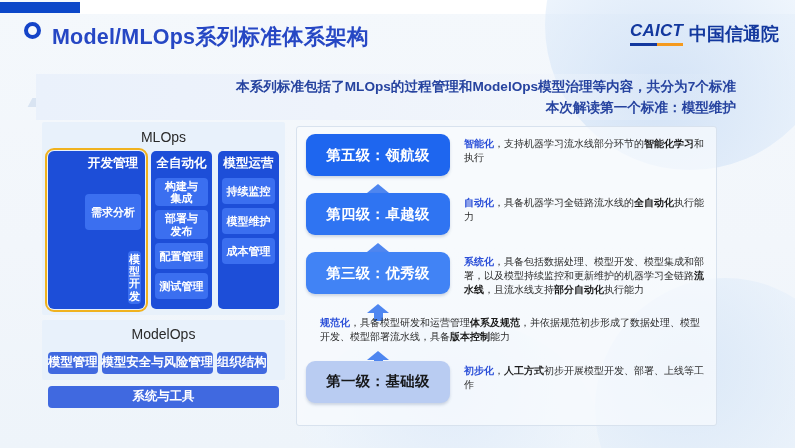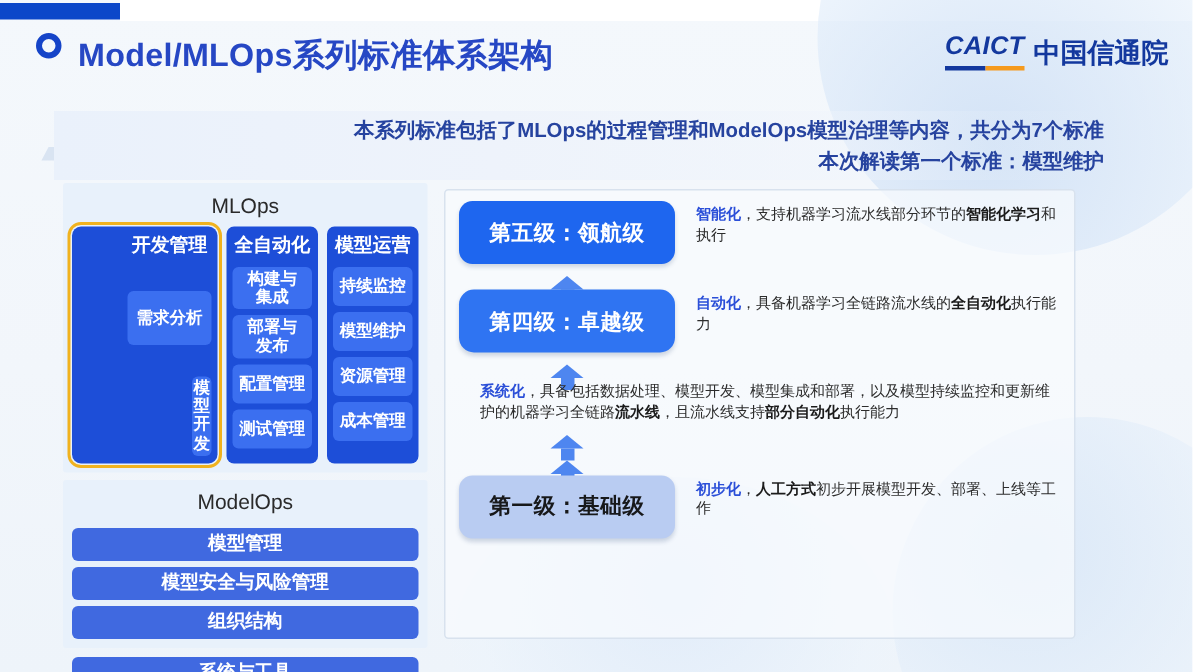--- a/index.html
+++ b/index.html
@@ -206,29 +206,28 @@
             <div class="chip">
               <span>部署与<br>发布</span>
             </div>
             <div class="chip">配置管理</div>
             <div class="chip">测试管理</div>
           </div>
           <div class="col">
             <div class="col-head">模型运营</div>
             <div class="chip">持续监控</div>
             <div class="chip">模型维护</div>
-            <div class="chip">资源管理</div>
             <div class="chip">成本管理</div>
           </div>
         </div>
     </div>
 
     <div class="modelops-box">
       <div class="grp-title">ModelOps</div>
-      <div id="modelops-items" style="display: flex; flex-direction: column; gap: 4px;">
+      <div id="modelops-items" style="display: flex; flex-direction: row; gap: 4px;">
           <div class="wide-chip">模型管理</div>
           <div class="wide-chip">模型安全与风险管理</div>
           <div class="wide-chip">组织结构</div>
         </div>
     </div>
 
     <div class="tool-row">
       <div class="wide-chip">系统与工具</div>
     </div>
   </div>
@@ -239,39 +238,41 @@
           <div class="lvl-box" style="background: rgb(30, 102, 239); color: rgb(255, 255, 255);">第五级：领航级</div>
           <div class="lvl-desc"><span class="kw">智能化</span><span>，支持机器学习流水线部分环节的</span><b>智能化学习</b><span>和执行</span></div>
         </div>
         <div class="arrow-wrap">
           <span class="arrow-up">
             <span class="head"></span>
             <span class="stem"></span>
           </span>
         </div>
         <div class="lvl-row">
-          <div class="lvl-box" style="background: rgb(47, 116, 242); color: rgb(255, 255, 255); border-radius: 10px;">第四级：卓越级</div>
+          <div class="lvl-box" style="background: rgb(47, 116, 242); color: rgb(255, 255, 255);">第四级：卓越级</div>
           <div class="lvl-desc"><span class="kw">自动化</span><span>，具备机器学习全链路流水线的</span><b>全自动化</b><span>执行能力</span></div>
         </div>
         <div class="arrow-wrap">
           <span class="arrow-up">
             <span class="head"></span>
             <span class="stem"></span>
           </span>
         </div>
         <div class="lvl-row">
+          <div class="lvl-box" style="background: rgb(65, 131, 245); color: rgb(255, 255, 255);">第三级：优秀级</div>
           <div class="lvl-desc"><span class="kw">系统化</span><span>，具备包括数据处理、模型开发、模型集成和部署，以及模型持续监控和更新维护的机器学习全链路</span><b>流水线</b><span>，且流水线支持</span><b>部分自动化</b><span>执行能力</span></div>
         </div>
         <div class="arrow-wrap">
           <span class="arrow-up">
             <span class="head"></span>
             <span class="stem"></span>
           </span>
         </div>
         <div class="lvl-row">
+          <div class="lvl-desc"><span class="kw">规范化</span><span>，具备模型研发和运营管理</span><b>体系及规范</b><span>，并依据规范初步形成了数据处理、模型开发、模型部署流水线，具备</span><b>版本控制</b><span>能力</span></div>
         </div>
         <div class="arrow-wrap">
           <span class="arrow-up">
             <span class="head"></span>
             <span class="stem"></span>
           </span>
         </div>
         <div class="lvl-row">
           <div class="lvl-box" style="background: rgb(185, 204, 242); color: rgb(23, 24, 26);">第一级：基础级</div>
           <div class="lvl-desc"><span class="kw">初步化</span><span>，</span><b>人工方式</b><span>初步开展模型开发、部署、上线等工作</span></div>

